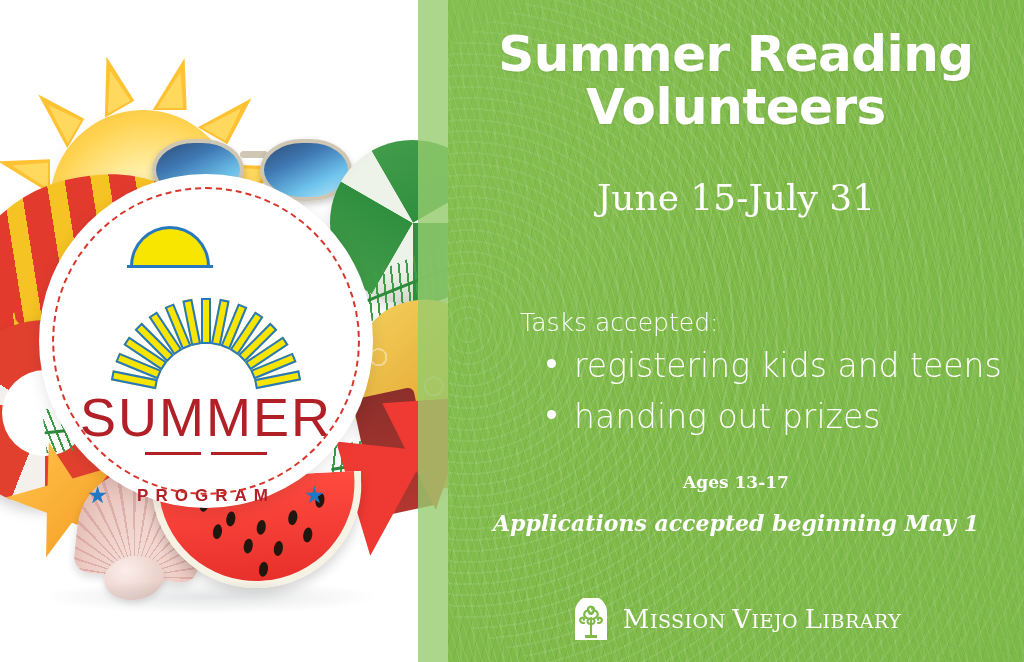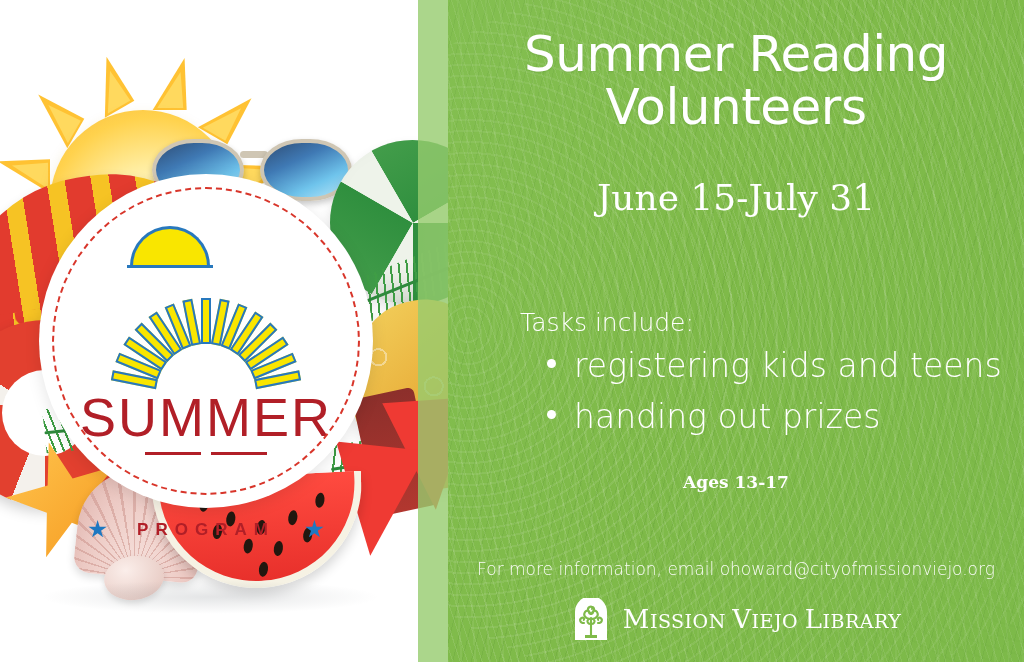--- a/index.html
+++ b/index.html
@@ -222,21 +222,21 @@
   .badge-reading-row{
     position:absolute;left:0;right:0;top:278px;
     display:flex;align-items:center;justify-content:center;gap:10px;
   }
   .rule{width:56px;height:3px;background:#b11f27;}
   .badge-reading{
     font-family:"Liberation Sans",sans-serif;
     font-size:37px;font-weight:700;letter-spacing:1px;color:#1f78c1;line-height:1;
   }
   .badge-program-row{
-    position:absolute;left:0;right:0;top:346px;
+    position:absolute;left:0;right:0;top:312px;
     display:flex;align-items:center;justify-content:center;gap:30px;
   }
   .bstar{
     width:19px;height:19px;background:#1f78c1;
     clip-path:polygon(50% 0%,61% 35%,98% 35%,68% 57%,79% 91%,50% 70%,21% 91%,32% 57%,2% 35%,39% 35%);
   }
   .badge-program{
     font-family:"Liberation Sans",sans-serif;
     font-size:17px;font-weight:700;letter-spacing:7px;color:#b11f27;line-height:1;
   }
@@ -272,21 +272,21 @@
     position:absolute;left:0;top:0;right:0;bottom:0;
     background:linear-gradient(115deg,rgba(140,200,95,.35),rgba(110,175,65,0) 45%,rgba(120,185,75,.30));
   }
 
   
   #content{position:absolute;left:0;top:0;width:576px;height:662px;color:#ffffff;}
 
   .headline{
     position:absolute;left:24px;right:24px;top:28px;
     text-align:center;font-family:"DejaVu Sans",sans-serif;
-    font-size:50px;font-weight:400;line-height:1.06;letter-spacing:-.5px;
+    font-size:50px;font-weight:700;line-height:1.06;letter-spacing:-.5px;
     text-shadow:0 1px 2px rgba(60,110,30,.18);
   }
   .dates{
     position:absolute;left:24px;right:24px;top:180px;text-align:center;
     font-family:"DejaVu Serif",serif;font-size:36px;font-weight:400;line-height:1;
   }
   .tagline{
     position:absolute;left:24px;right:24px;top:250px;text-align:center;
     font-family:"DejaVu Serif",serif;font-style:italic;font-weight:700;
     font-size:28px;line-height:1;
@@ -474,29 +474,29 @@
     <div class="green-texture"></div>
     <div class="green-vignette"></div>
 
     <div id="content">
       <div class="headline">
         <div>Summer Reading</div>
         <div>Volunteers</div>
       </div>
 
       <div class="dates">June 15-July 31</div>
-      <div class="tasks-label">Tasks include:</div>
+      <div class="tasks-label">Tasks accepted:</div>
 
       <ul class="tasks-list">
         <li>registering kids and teens</li>
         <li>handing out prizes</li>
       </ul>
 
       <div class="ages">Ages 13-17</div>
-      <div class="contact">For more information, email ohoward@cityofmissionviejo.org</div>
+      <div class="apps">Applications accepted beginning May 1</div>
 
       <div class="logo-row">
         <span class="logo-mark">
           <svg viewBox="0 0 40 42" width="40" height="42" aria-hidden="true">
             <path d="M4 42 V14 A16 16 0 0 1 36 14 V42 Z" fill="#ffffff"></path>
             <g fill="none" stroke="#7fba49" stroke-width="2.1" stroke-linecap="round">
               <path d="M20 38 V20"></path>
               <path d="M20 21 C14 21 12 17 14 14 C16 11.5 19 13 18.5 15.5"></path>
               <path d="M20 21 C26 21 28 17 26 14 C24 11.5 21 13 21.5 15.5"></path>
               <path d="M20 16 C16.5 14 16 10.5 18.5 9 C20.6 7.8 22 9.6 21 11"></path>

